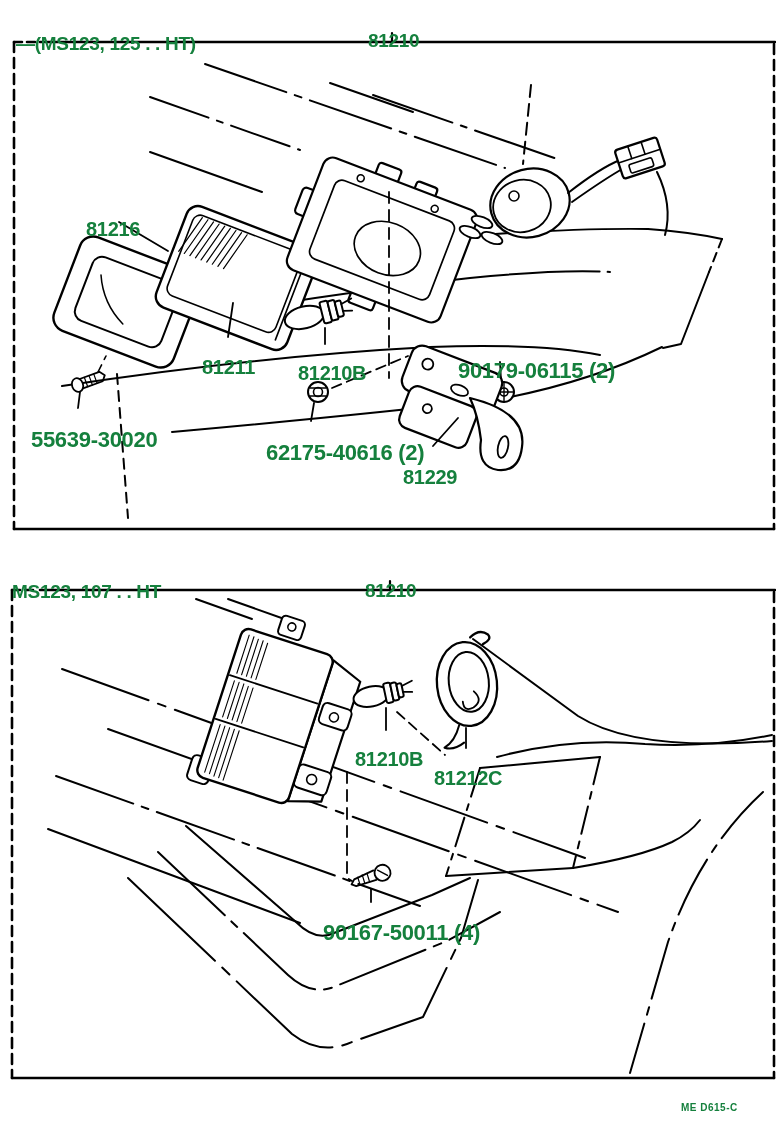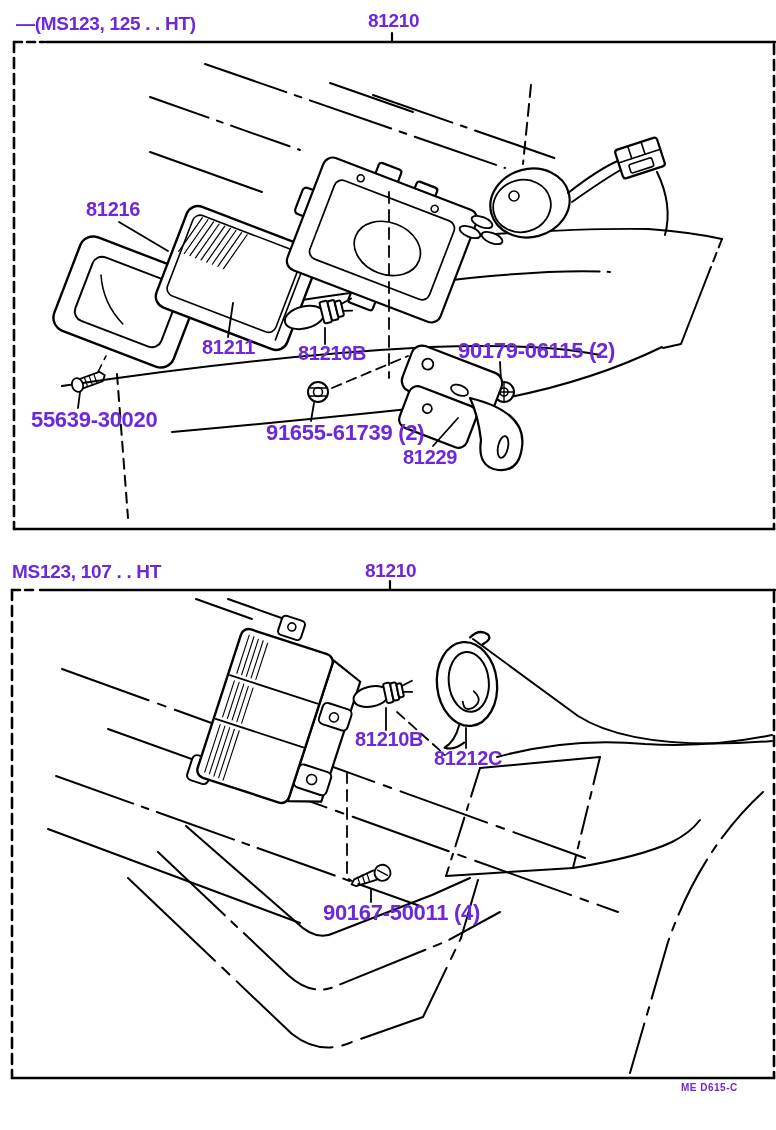--- a/index.html
+++ b/index.html
@@ -2,22 +2,22 @@
 <html><head>
 <meta charset="utf-8">
 <style>
   html,body{margin:0;padding:0;background:#e8e8e8;}
   #page{
     position:relative;width:776px;height:1130px;background:#ffffff;
     font-family:"Liberation Sans", sans-serif;overflow:hidden;
   }
   svg{position:absolute;left:0;top:0;}
   .lbl{
-    position:absolute;color:#6d28d9;font-weight:bold;white-space:nowrap;
-    letter-spacing:-0.3px;line-height:1;
+    position:absolute;color:#15803d;font-weight:bold;white-space:nowrap;
+    letter-spacing:-0.3px;line-height:1;margin-top:20px;
   }
   .hdr{font-size:19px;}
   .pn{font-size:20px;}
   .pns{font-size:22px;}
   .ftr{font-size:10px;letter-spacing:0.5px;}
 </style>
 </head>
 <body>
 
 <div id="page">
@@ -232,21 +232,21 @@
 </svg>
 
 <div class="lbl hdr" style="left:16px;top:14px;">—(MS123, 125 . . HT)</div>
 <div class="lbl hdr" style="left:368px;top:11px;">81210</div>
 
 <div class="lbl pn" style="left:86px;top:199px;">81216</div>
 <div class="lbl pn" style="left:202px;top:337px;">81211</div>
 <div class="lbl pn" style="left:298px;top:343px;">81210B</div>
 <div class="lbl pns" style="left:458px;top:340px;">90179-06115 (2)</div>
 <div class="lbl pns" style="left:31px;top:409px;">55639-30020</div>
-<div class="lbl pns" style="left:266px;top:422px;">91655-61739 (2)</div>
+<div class="lbl pns" style="left:266px;top:422px;">62175-40616 (2)</div>
 <div class="lbl pn" style="left:403px;top:447px;">81229</div>
 
 <div class="lbl hdr" style="left:12px;top:562px;">MS123, 107 . . HT</div>
 <div class="lbl hdr" style="left:365px;top:561px;">81210</div>
 
 <div class="lbl pn" style="left:355px;top:729px;">81210B</div>
 <div class="lbl pn" style="left:434px;top:748px;">81212C</div>
 <div class="lbl pns" style="left:323px;top:902px;">90167-50011 (4)</div>
 
 <div class="lbl ftr" style="left:681px;top:1083px;">ME  D615-C</div>

